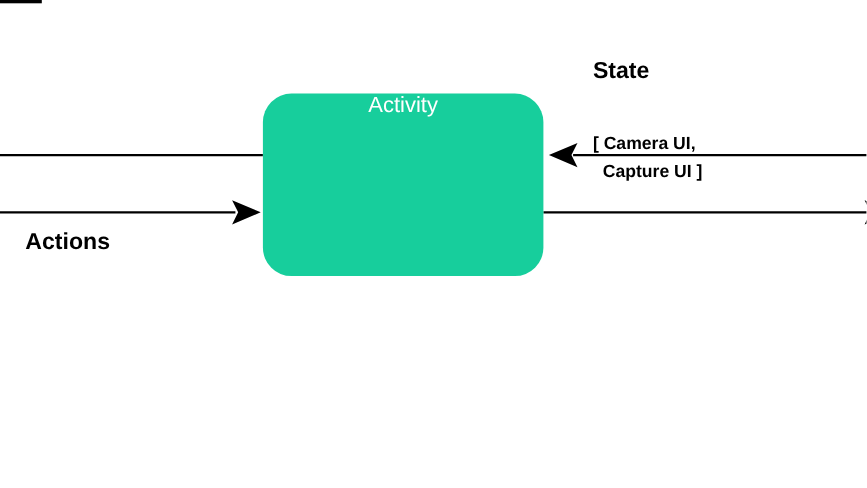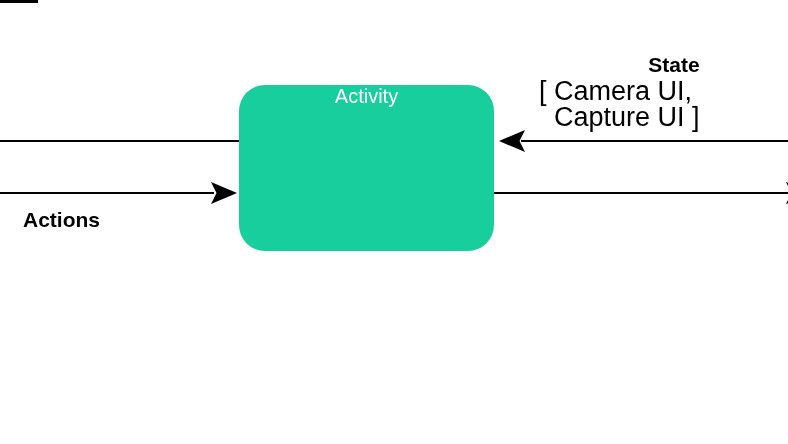--- a/index.html
+++ b/index.html
@@ -29,27 +29,27 @@
     left: 0;
     top: 0;
     width: 788px;
     height: 444px;
   }
   .flow-label {
     font-size: 21px;
     font-weight: bold;
     line-height: 26px;
     white-space: pre-wrap;
-    text-align: right;
   }
   .flow-list {
-    font-size: 27px;
-    font-weight: normal;
+    font-size: 16px;
+    font-weight: bold;
     line-height: 26px;
     white-space: pre;
+    margin-top: 40px;
   }
   .block {
     position: absolute;
   }
   .update-ui-label {
     position: absolute;
     left: 63px;
     top: 109px;
   }
   .actions-block {

